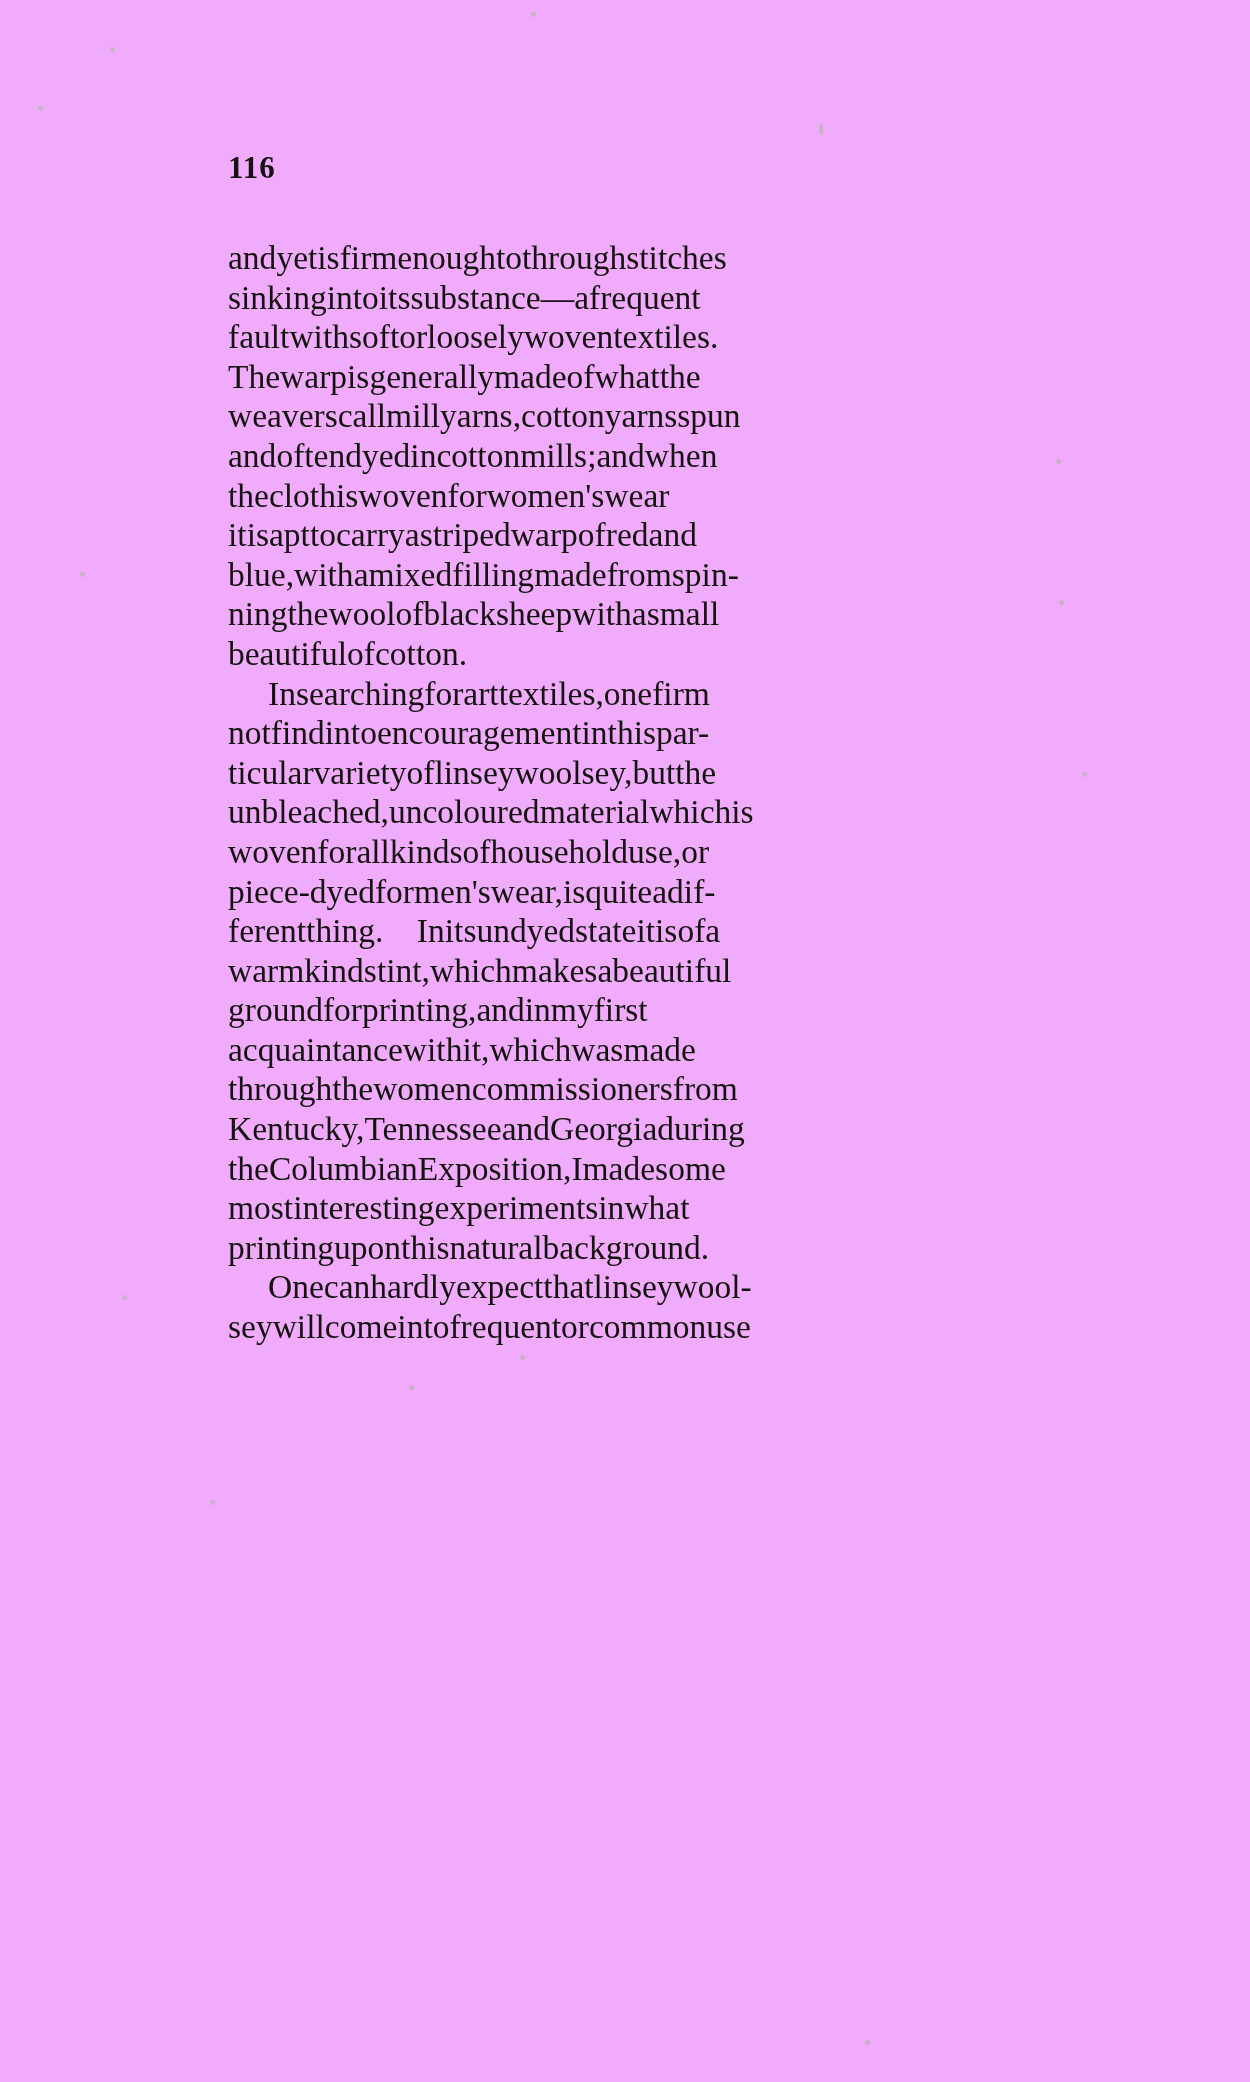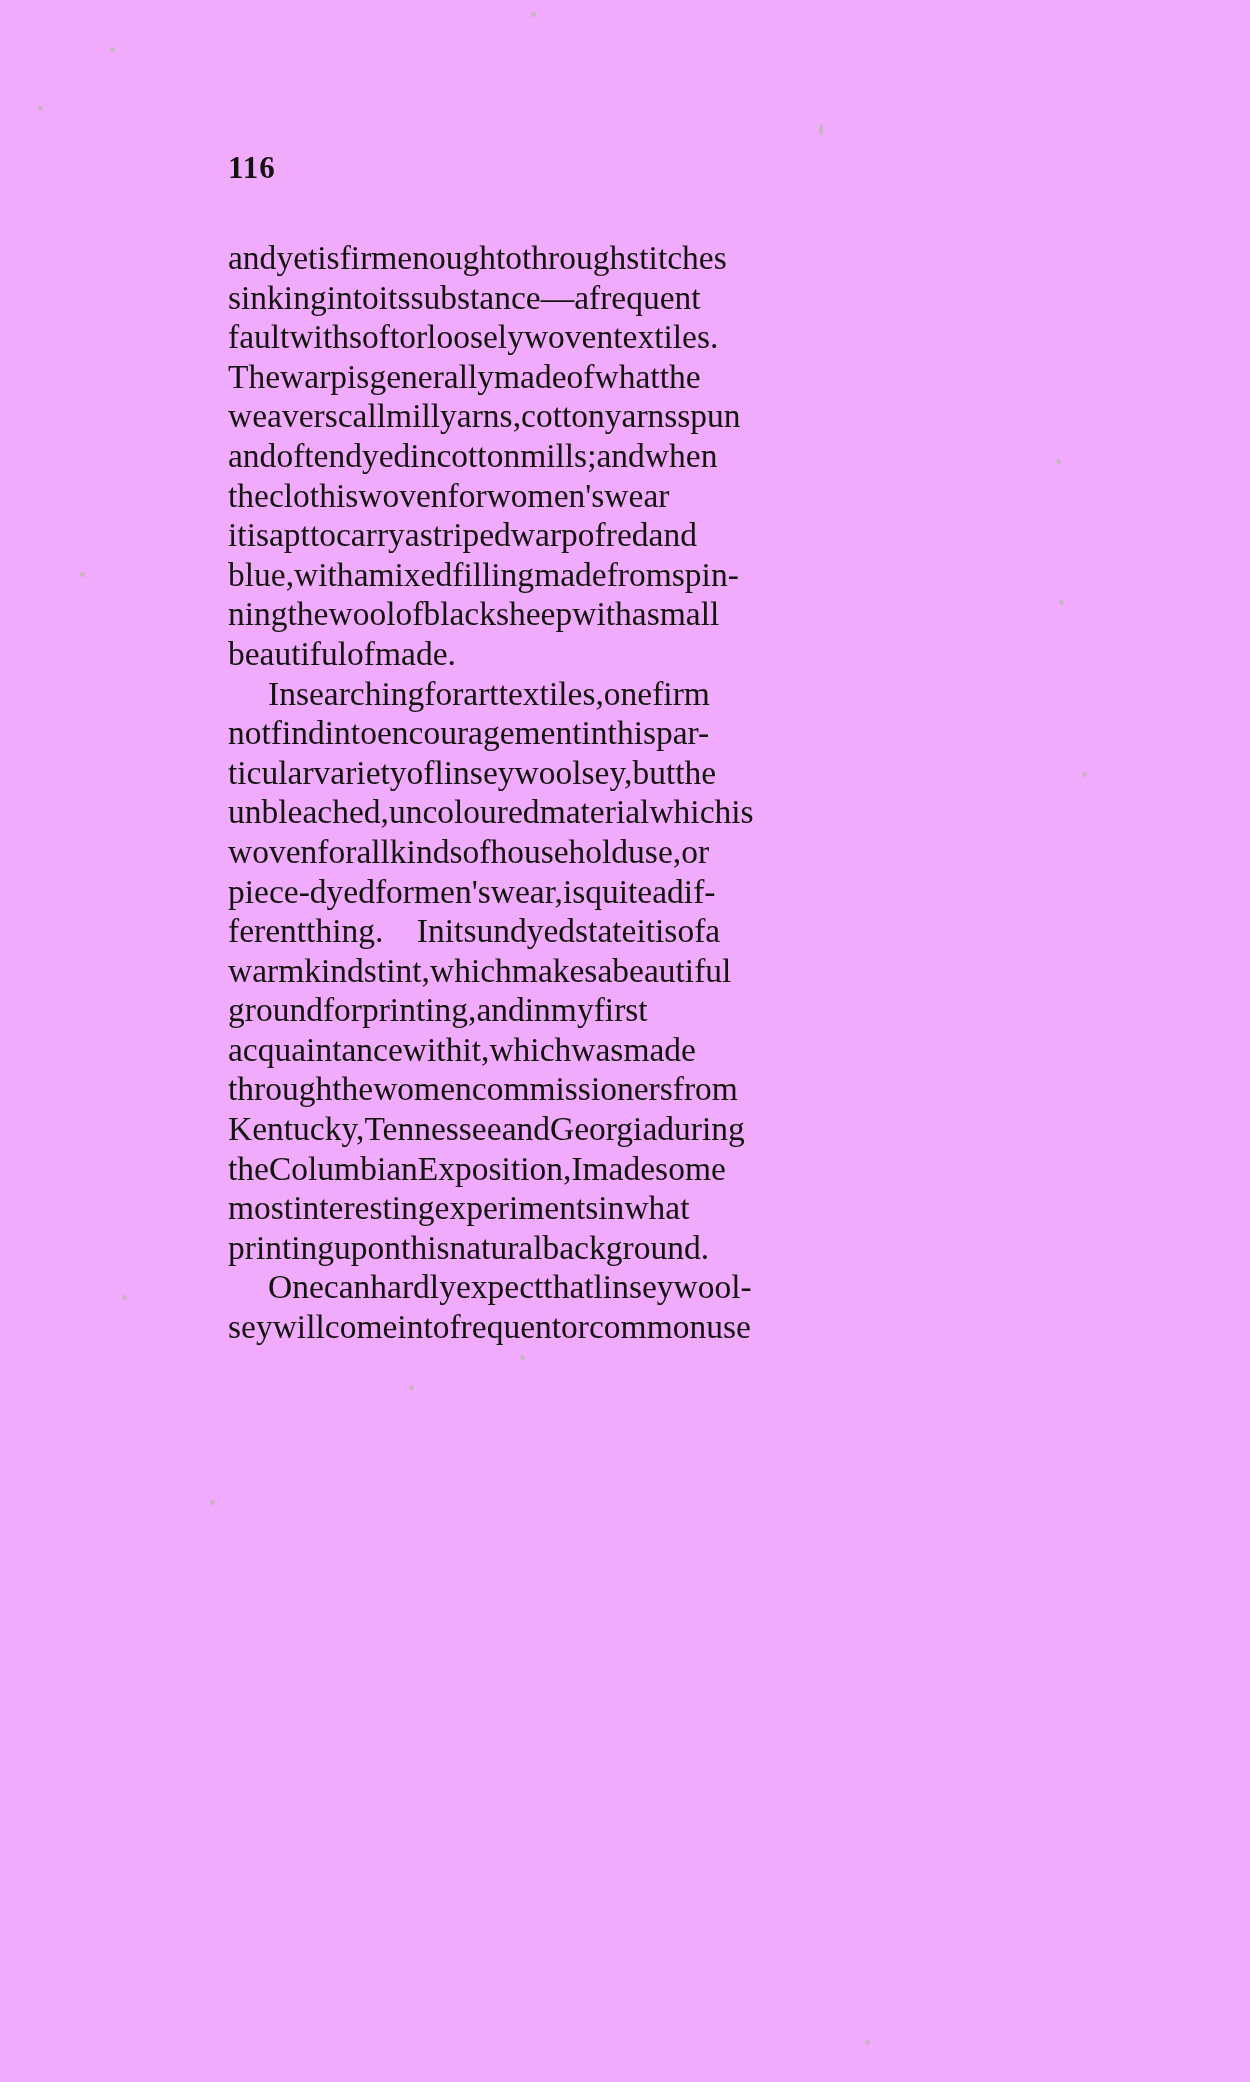--- a/index.html
+++ b/index.html
@@ -109,21 +109,21 @@
       <div class="line just"><span class="w">and</span><span class="w">yet</span><span class="w">is</span><span class="w">firm</span><span class="w">enough</span><span class="w">to</span><span class="w">through</span><span class="w">stitches</span></div>
       <div class="line just"><span class="w">sinking</span><span class="w">into</span><span class="w">its</span><span class="w">substance—a</span><span class="w">frequent</span></div>
       <div class="line just"><span class="w">fault</span><span class="w">with</span><span class="w">soft</span><span class="w">or</span><span class="w">loosely</span><span class="w">woven</span><span class="w">textiles.</span></div>
       <div class="line just"><span class="w">The</span><span class="w">warp</span><span class="w">is</span><span class="w">generally</span><span class="w">made</span><span class="w">of</span><span class="w">what</span><span class="w">the</span></div>
       <div class="line just"><span class="w">weavers</span><span class="w">call</span><span class="w">mill</span><span class="w">yarns,</span><span class="w">cotton</span><span class="w">yarns</span><span class="w">spun</span></div>
       <div class="line just"><span class="w">and</span><span class="w">often</span><span class="w">dyed</span><span class="w">in</span><span class="w">cotton</span><span class="w">mills;</span><span class="w">and</span><span class="w">when</span></div>
       <div class="line just"><span class="w">the</span><span class="w">cloth</span><span class="w">is</span><span class="w">woven</span><span class="w">for</span><span class="w">women's</span><span class="w">wear</span></div>
       <div class="line just"><span class="w">it</span><span class="w">is</span><span class="w">apt</span><span class="w">to</span><span class="w">carry</span><span class="w">a</span><span class="w">striped</span><span class="w">warp</span><span class="w">of</span><span class="w">red</span><span class="w">and</span></div>
       <div class="line just"><span class="w">blue,</span><span class="w">with</span><span class="w">a</span><span class="w">mixed</span><span class="w">filling</span><span class="w">made</span><span class="w">from</span><span class="w">spin-</span></div>
       <div class="line just"><span class="w">ning</span><span class="w">the</span><span class="w">wool</span><span class="w">of</span><span class="w">black</span><span class="w">sheep</span><span class="w">with</span><span class="w">a</span><span class="w">small</span></div>
-      <div class="line left"><span class="w">beautiful</span><span class="w">of</span><span class="w">made.</span></div>
+      <div class="line left"><span class="w">beautiful</span><span class="w">of</span><span class="w">cotton.</span></div>
       <div class="line just indent"><span class="w">In</span><span class="w">searching</span><span class="w">for</span><span class="w">art</span><span class="w">textiles,</span><span class="w">one</span><span class="w">firm</span></div>
       <div class="line just"><span class="w">not</span><span class="w">find</span><span class="w">into</span><span class="w">encouragement</span><span class="w">in</span><span class="w">this</span><span class="w">par-</span></div>
       <div class="line just"><span class="w">ticular</span><span class="w">variety</span><span class="w">of</span><span class="w">linsey</span><span class="w">woolsey,</span><span class="w">but</span><span class="w">the</span></div>
       <div class="line just"><span class="w">unbleached,</span><span class="w">uncoloured</span><span class="w">material</span><span class="w">which</span><span class="w">is</span></div>
       <div class="line just"><span class="w">woven</span><span class="w">for</span><span class="w">all</span><span class="w">kinds</span><span class="w">of</span><span class="w">household</span><span class="w">use,</span><span class="w">or</span></div>
       <div class="line just"><span class="w">piece-dyed</span><span class="w">for</span><span class="w">men's</span><span class="w">wear,</span><span class="w">is</span><span class="w">quite</span><span class="w">a</span><span class="w">dif-</span></div>
       <div class="line just"><span class="w">ferent</span><span class="w">thing.</span><span class="w"> In</span><span class="w">its</span><span class="w">undyed</span><span class="w">state</span><span class="w">it</span><span class="w">is</span><span class="w">of</span><span class="w">a</span></div>
       <div class="line just"><span class="w">warm</span><span class="w">kinds</span><span class="w">tint,</span><span class="w">which</span><span class="w">makes</span><span class="w">a</span><span class="w">beautiful</span></div>
       <div class="line just"><span class="w">ground</span><span class="w">for</span><span class="w">printing,</span><span class="w">and</span><span class="w">in</span><span class="w">my</span><span class="w">first</span></div>
       <div class="line just"><span class="w">acquaintance</span><span class="w">with</span><span class="w">it,</span><span class="w">which</span><span class="w">was</span><span class="w">made</span></div>

